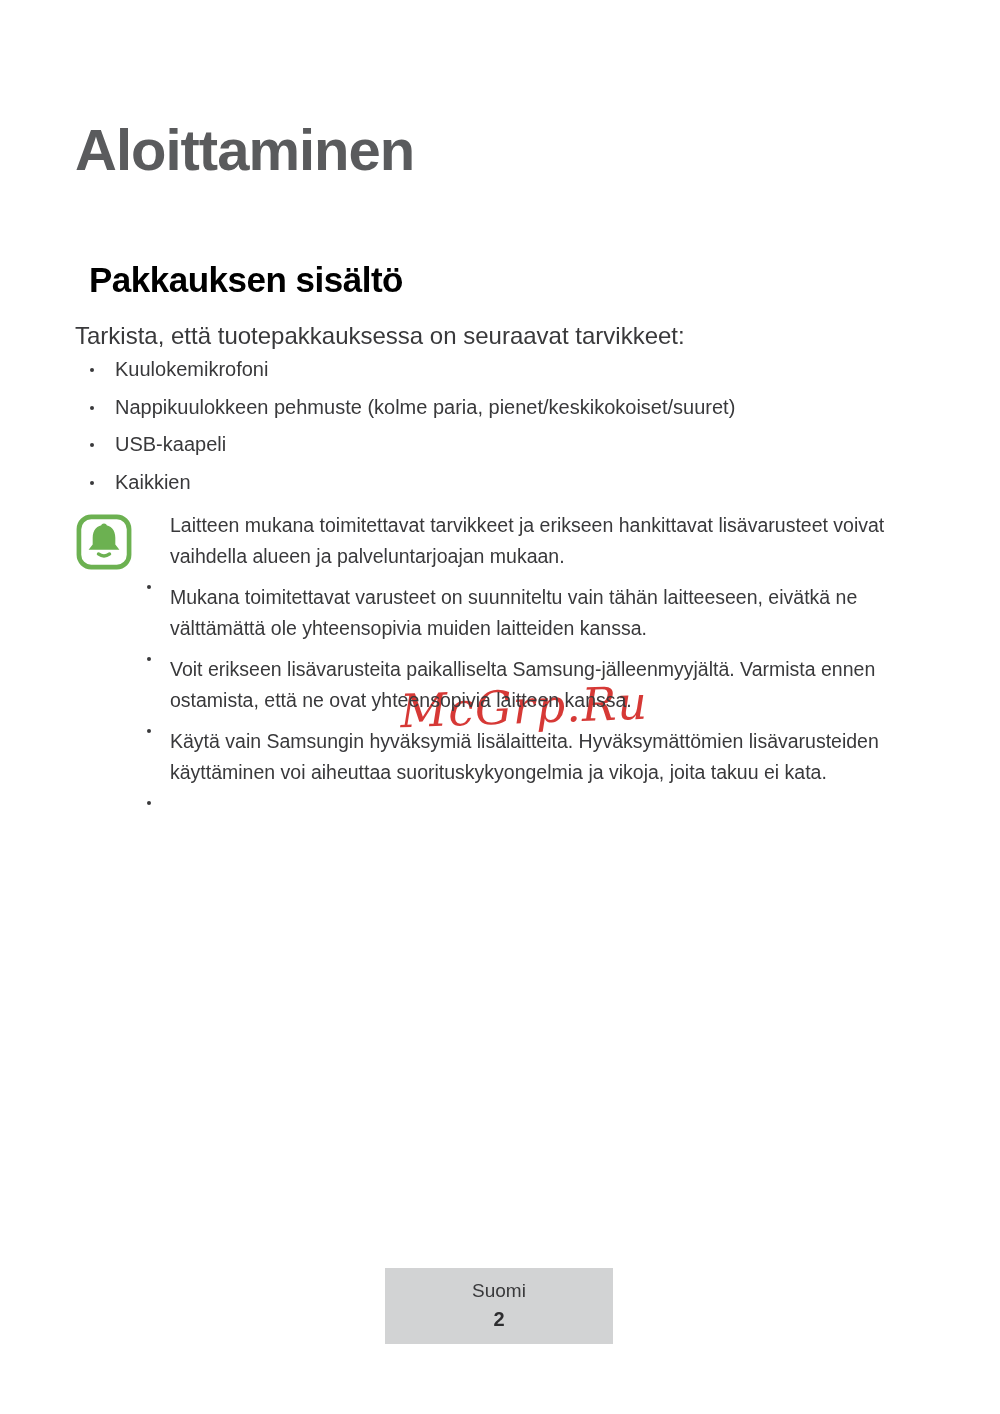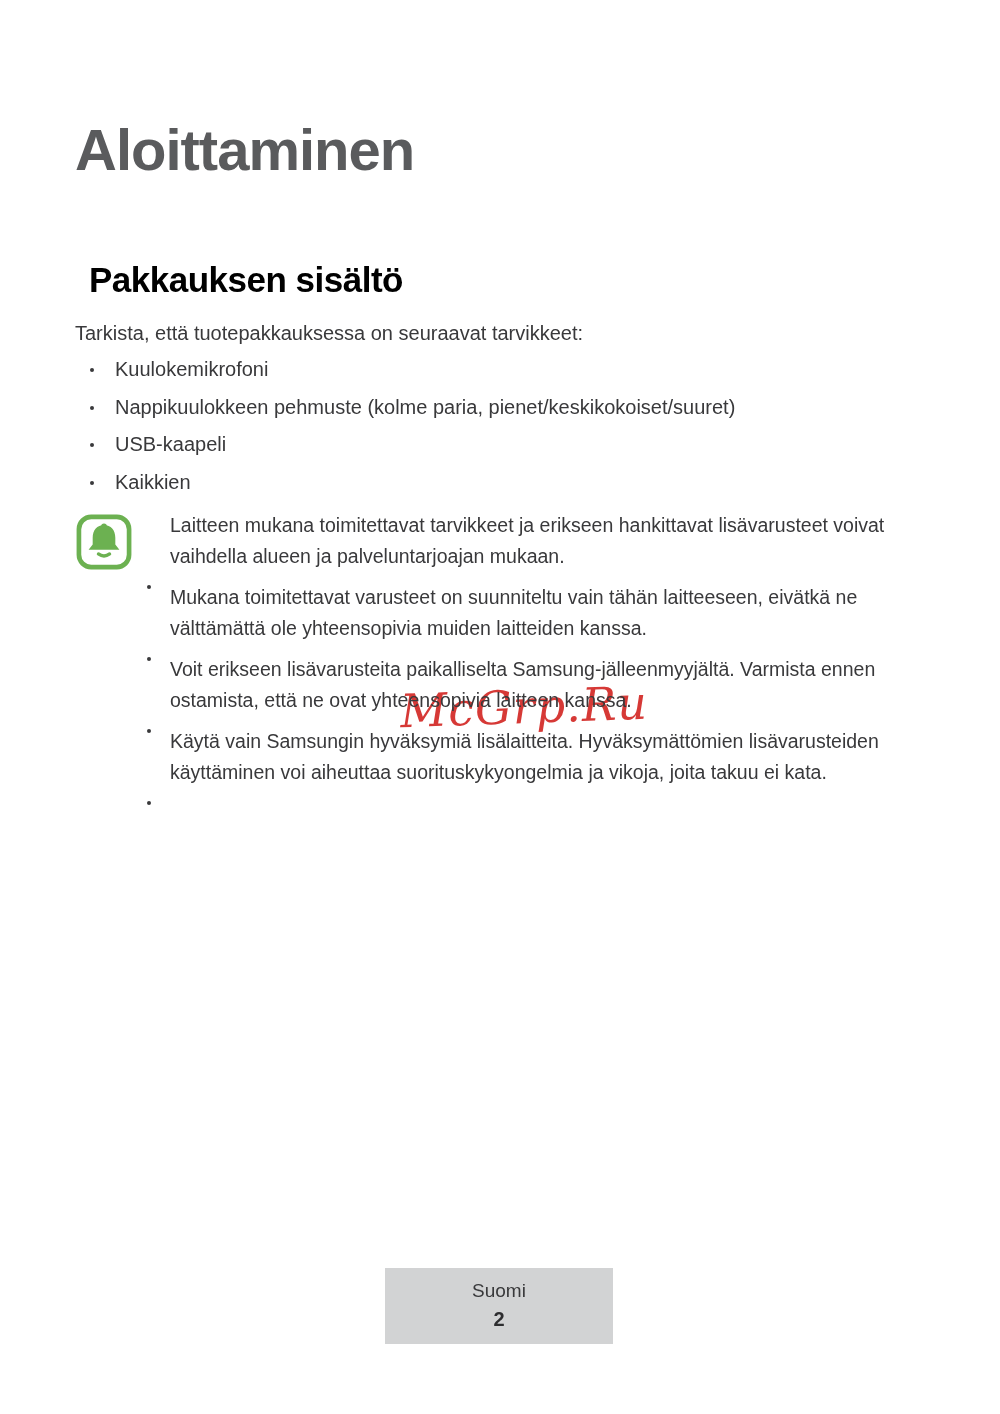--- a/index.html
+++ b/index.html
@@ -28,21 +28,21 @@
     font-size: 35px;
     font-weight: 700;
     letter-spacing: -0.5px;
     color: #000000;
     margin-left: 14px;
   }
   .intro-text {
     position: absolute;
     left: 75px;
     top: 322px;
-    font-size: 20px;
+    font-size: 24px;
     color: #39393b;
     text-align: right;
   }
   .package-list {
     position: absolute;
     left: 88px;
     top: 358px;
     width: 860px;
     list-style: none;
     text-align: center;

